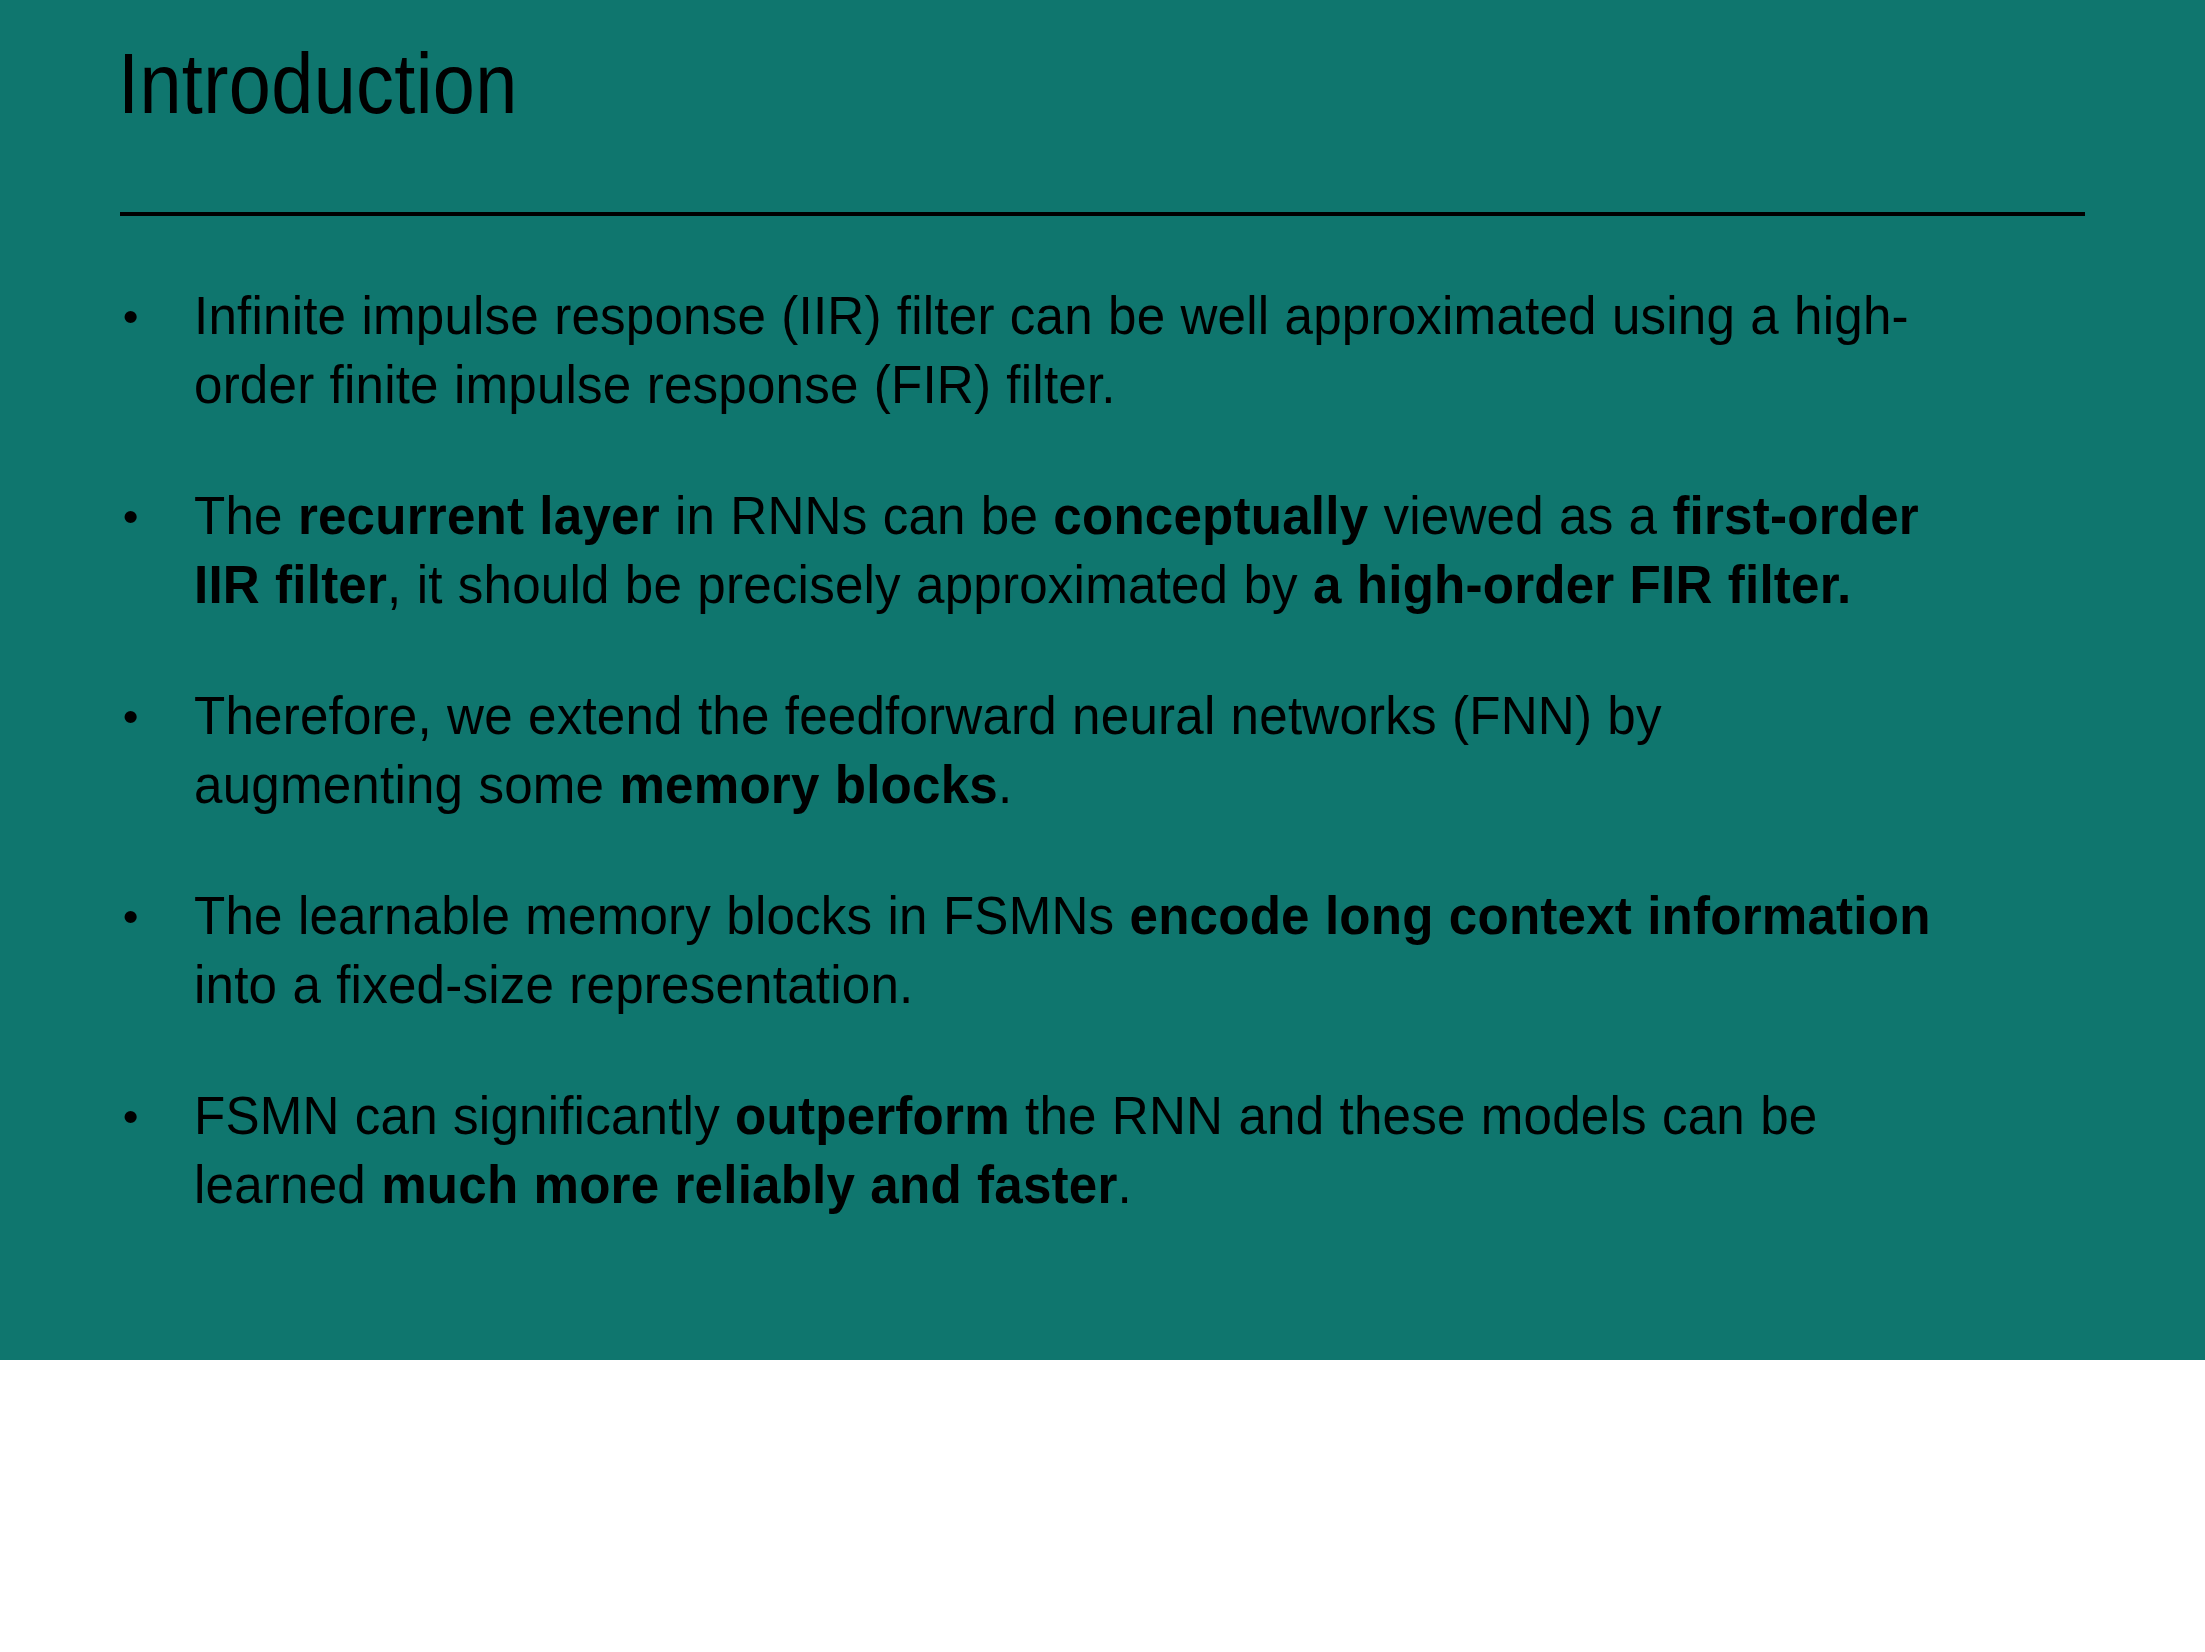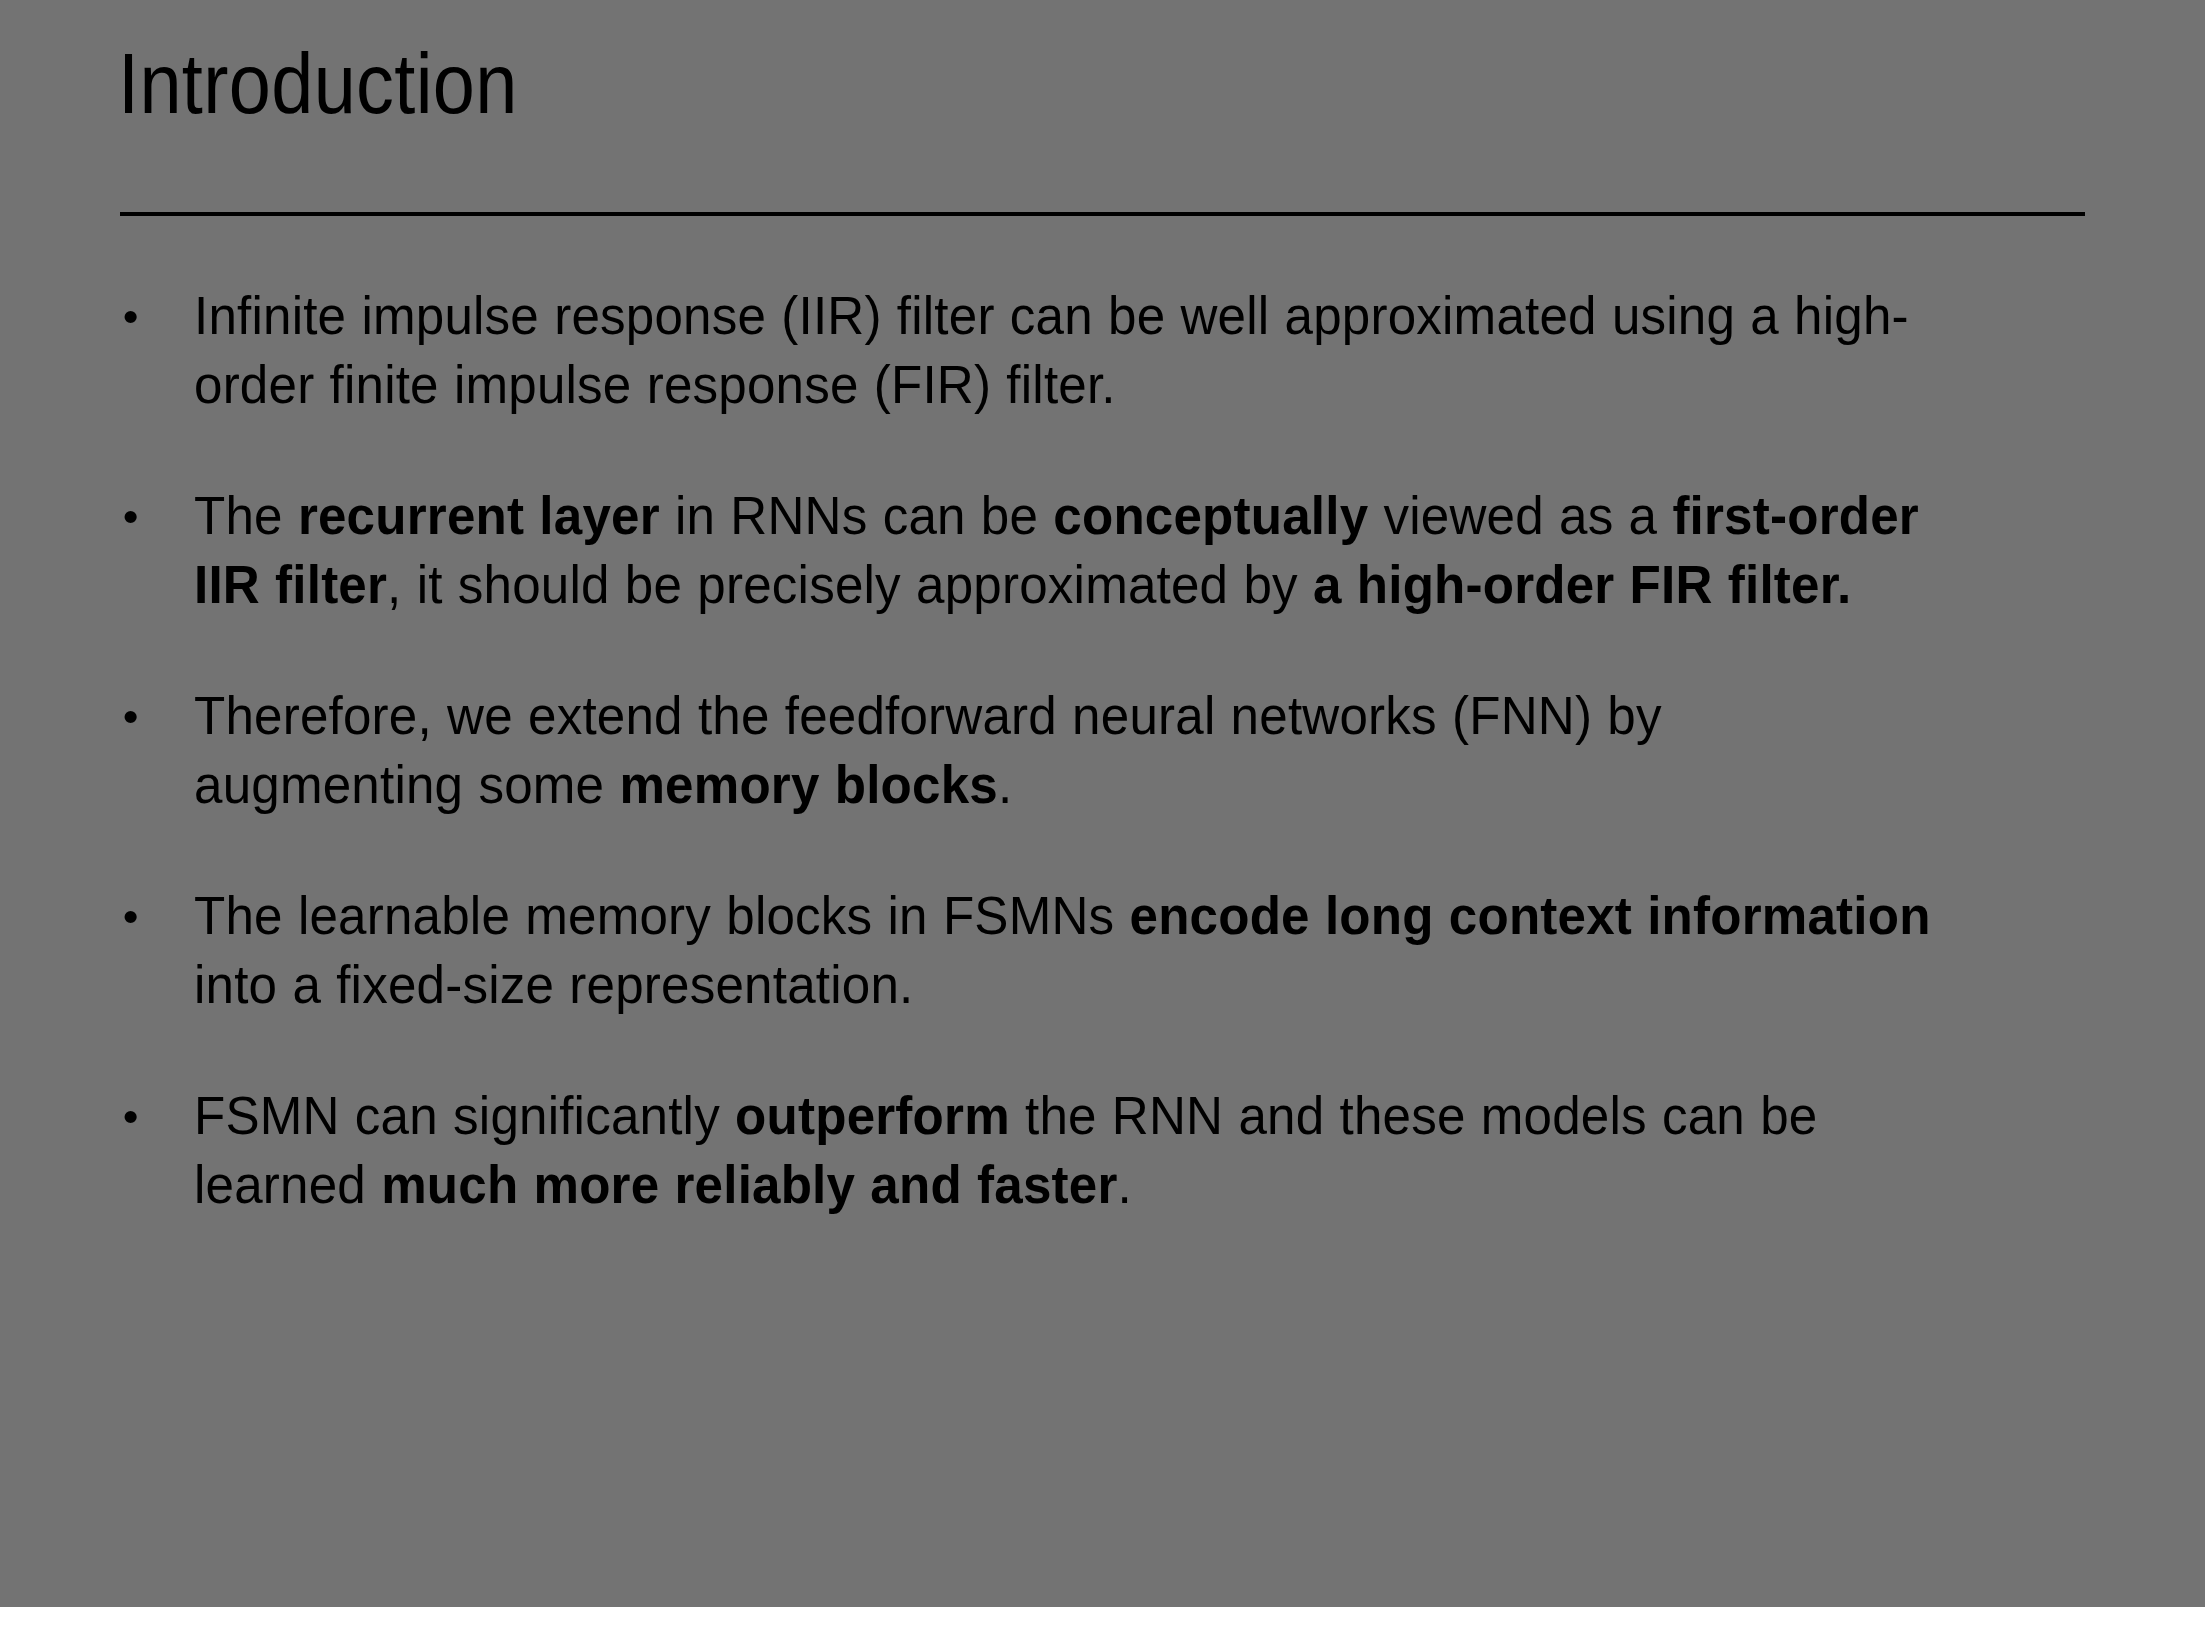--- a/index.html
+++ b/index.html
@@ -10,22 +10,22 @@
   body {
     width: 2205px;
     height: 1653px;
     font-family: "Liberation Sans Narrow", "Liberation Sans", "DejaVu Sans", sans-serif;
     color: #000000;
     -webkit-font-smoothing: antialiased;
   }
   .slide {
     position: relative;
     width: 2205px;
-    height: 1607px;
-    background: #737373;
+    height: 1360px;
+    background: #0f766e;
     overflow: hidden;
   }
   .slide-title {
     position: absolute;
     left: 118px;
     top: 34px;
     font-size: 86px;
     font-weight: 400;
     line-height: 1.15;
     letter-spacing: 0.4px;

